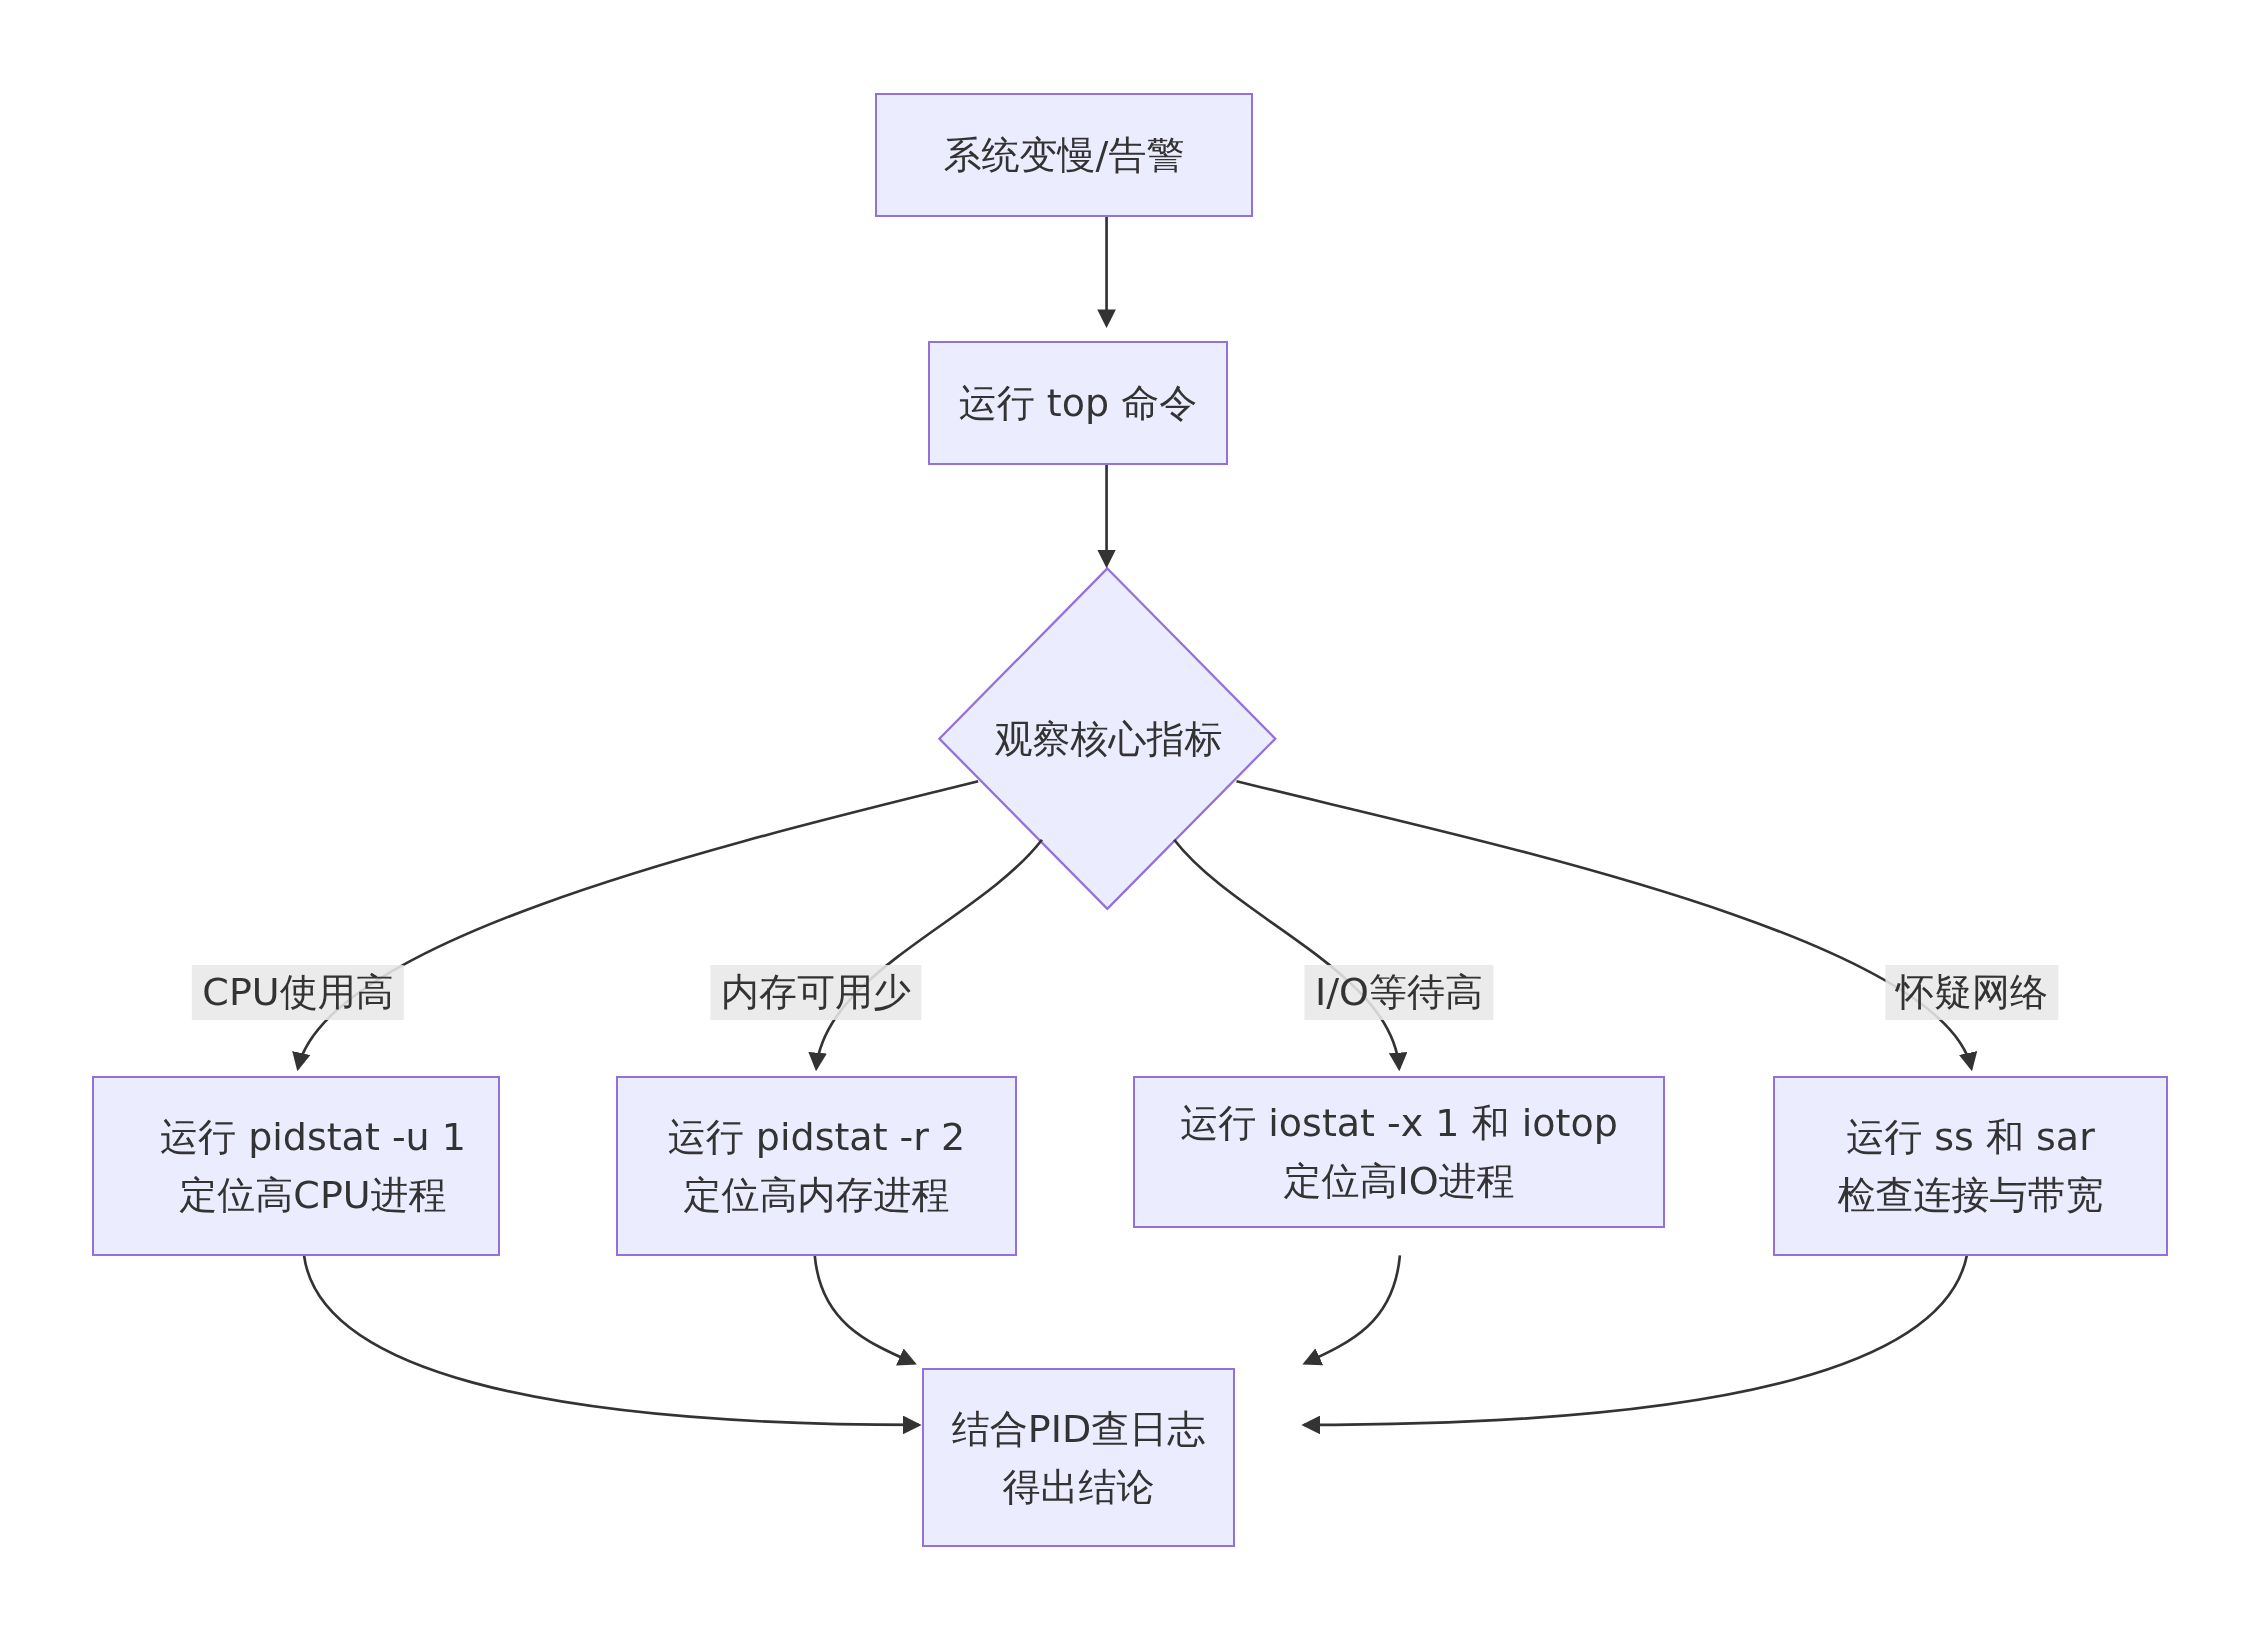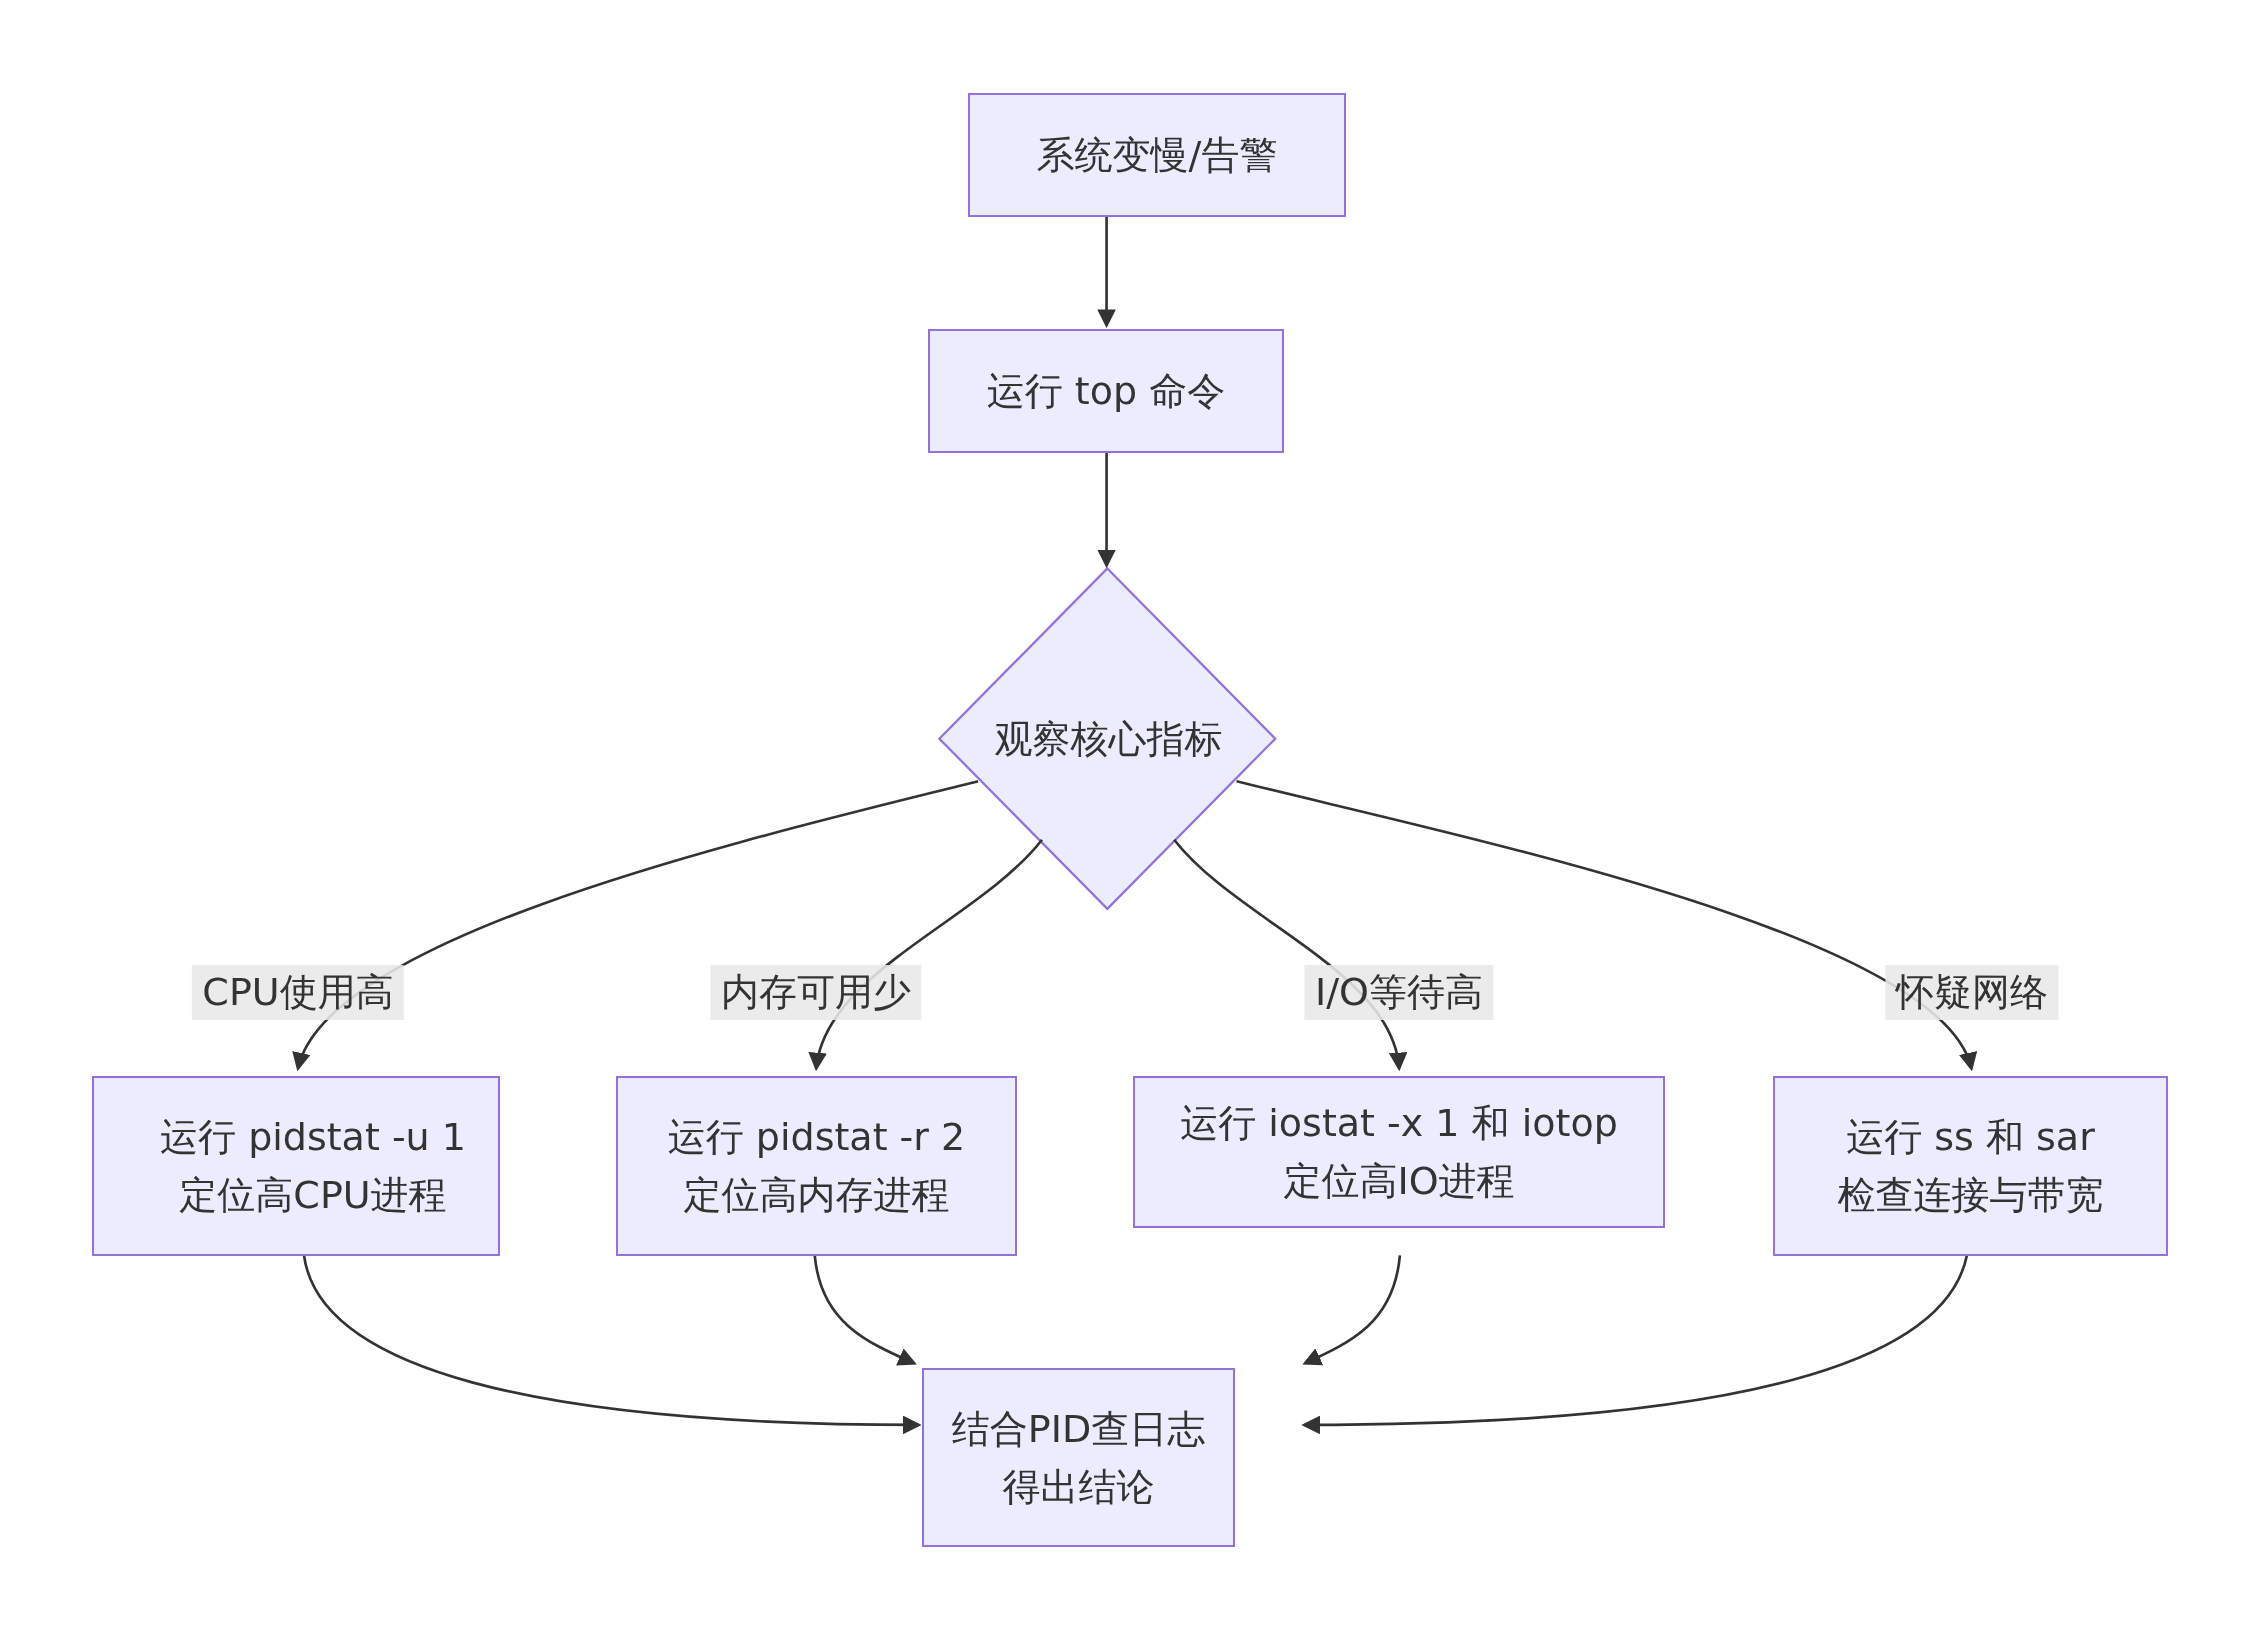--- a/index.html
+++ b/index.html
@@ -84,25 +84,25 @@
   <path class="edge" d="M 1287 1028 C 1000 1100 430 1230 392 1406" marker-end="url(#arrow)"></path>
   <path class="edge" d="M 1371 1105 C 1290 1210 1085 1280 1074 1406" marker-end="url(#arrow)"></path>
   <path class="edge" d="M 1545 1105 C 1626 1210 1833 1280 1841 1406" marker-end="url(#arrow)"></path>
   <path class="edge" d="M 1627 1028 C 1914 1100 2557 1230 2594 1406" marker-end="url(#arrow)"></path>
   <path class="edge" d="M 400 1652 C 420 1800 700 1875 1209 1875" marker-end="url(#arrow)"></path>
   <path class="edge" d="M 1072 1652 C 1080 1740 1140 1766 1203 1794" marker-end="url(#arrow)"></path>
   <path class="edge" d="M 1842 1652 C 1834 1740 1778 1766 1717 1794" marker-end="url(#arrow)"></path>
   <path class="edge" d="M 2588 1652 C 2560 1790 2300 1875 1716 1875" marker-end="url(#arrow)"></path>
 </svg>
 
-<div class="node" style="left:968px; top:93px; width:378px; height:124px;">
+<div class="node" style="left:875px; top:93px; width:378px; height:124px;">
   <span>系统变慢/告警</span>
 </div>
 
-<div class="node" style="left:928px; top:329px; width:356px; height:124px;">
+<div class="node" style="left:928px; top:341px; width:300px; height:124px;">
   <span>运行 top 命令</span>
 </div>
 
 <div class="diamond-label" style="left:879px; top:701px; width:459px; height:76px;">
   <span>观察核心指标</span>
 </div>
 
 <div class="node" style="left:92px; top:1076px; width:408px; height:180px;padding-left:34px;">
   <span>运行 pidstat -u 1</span>
   <span>定位高CPU进程</span>

